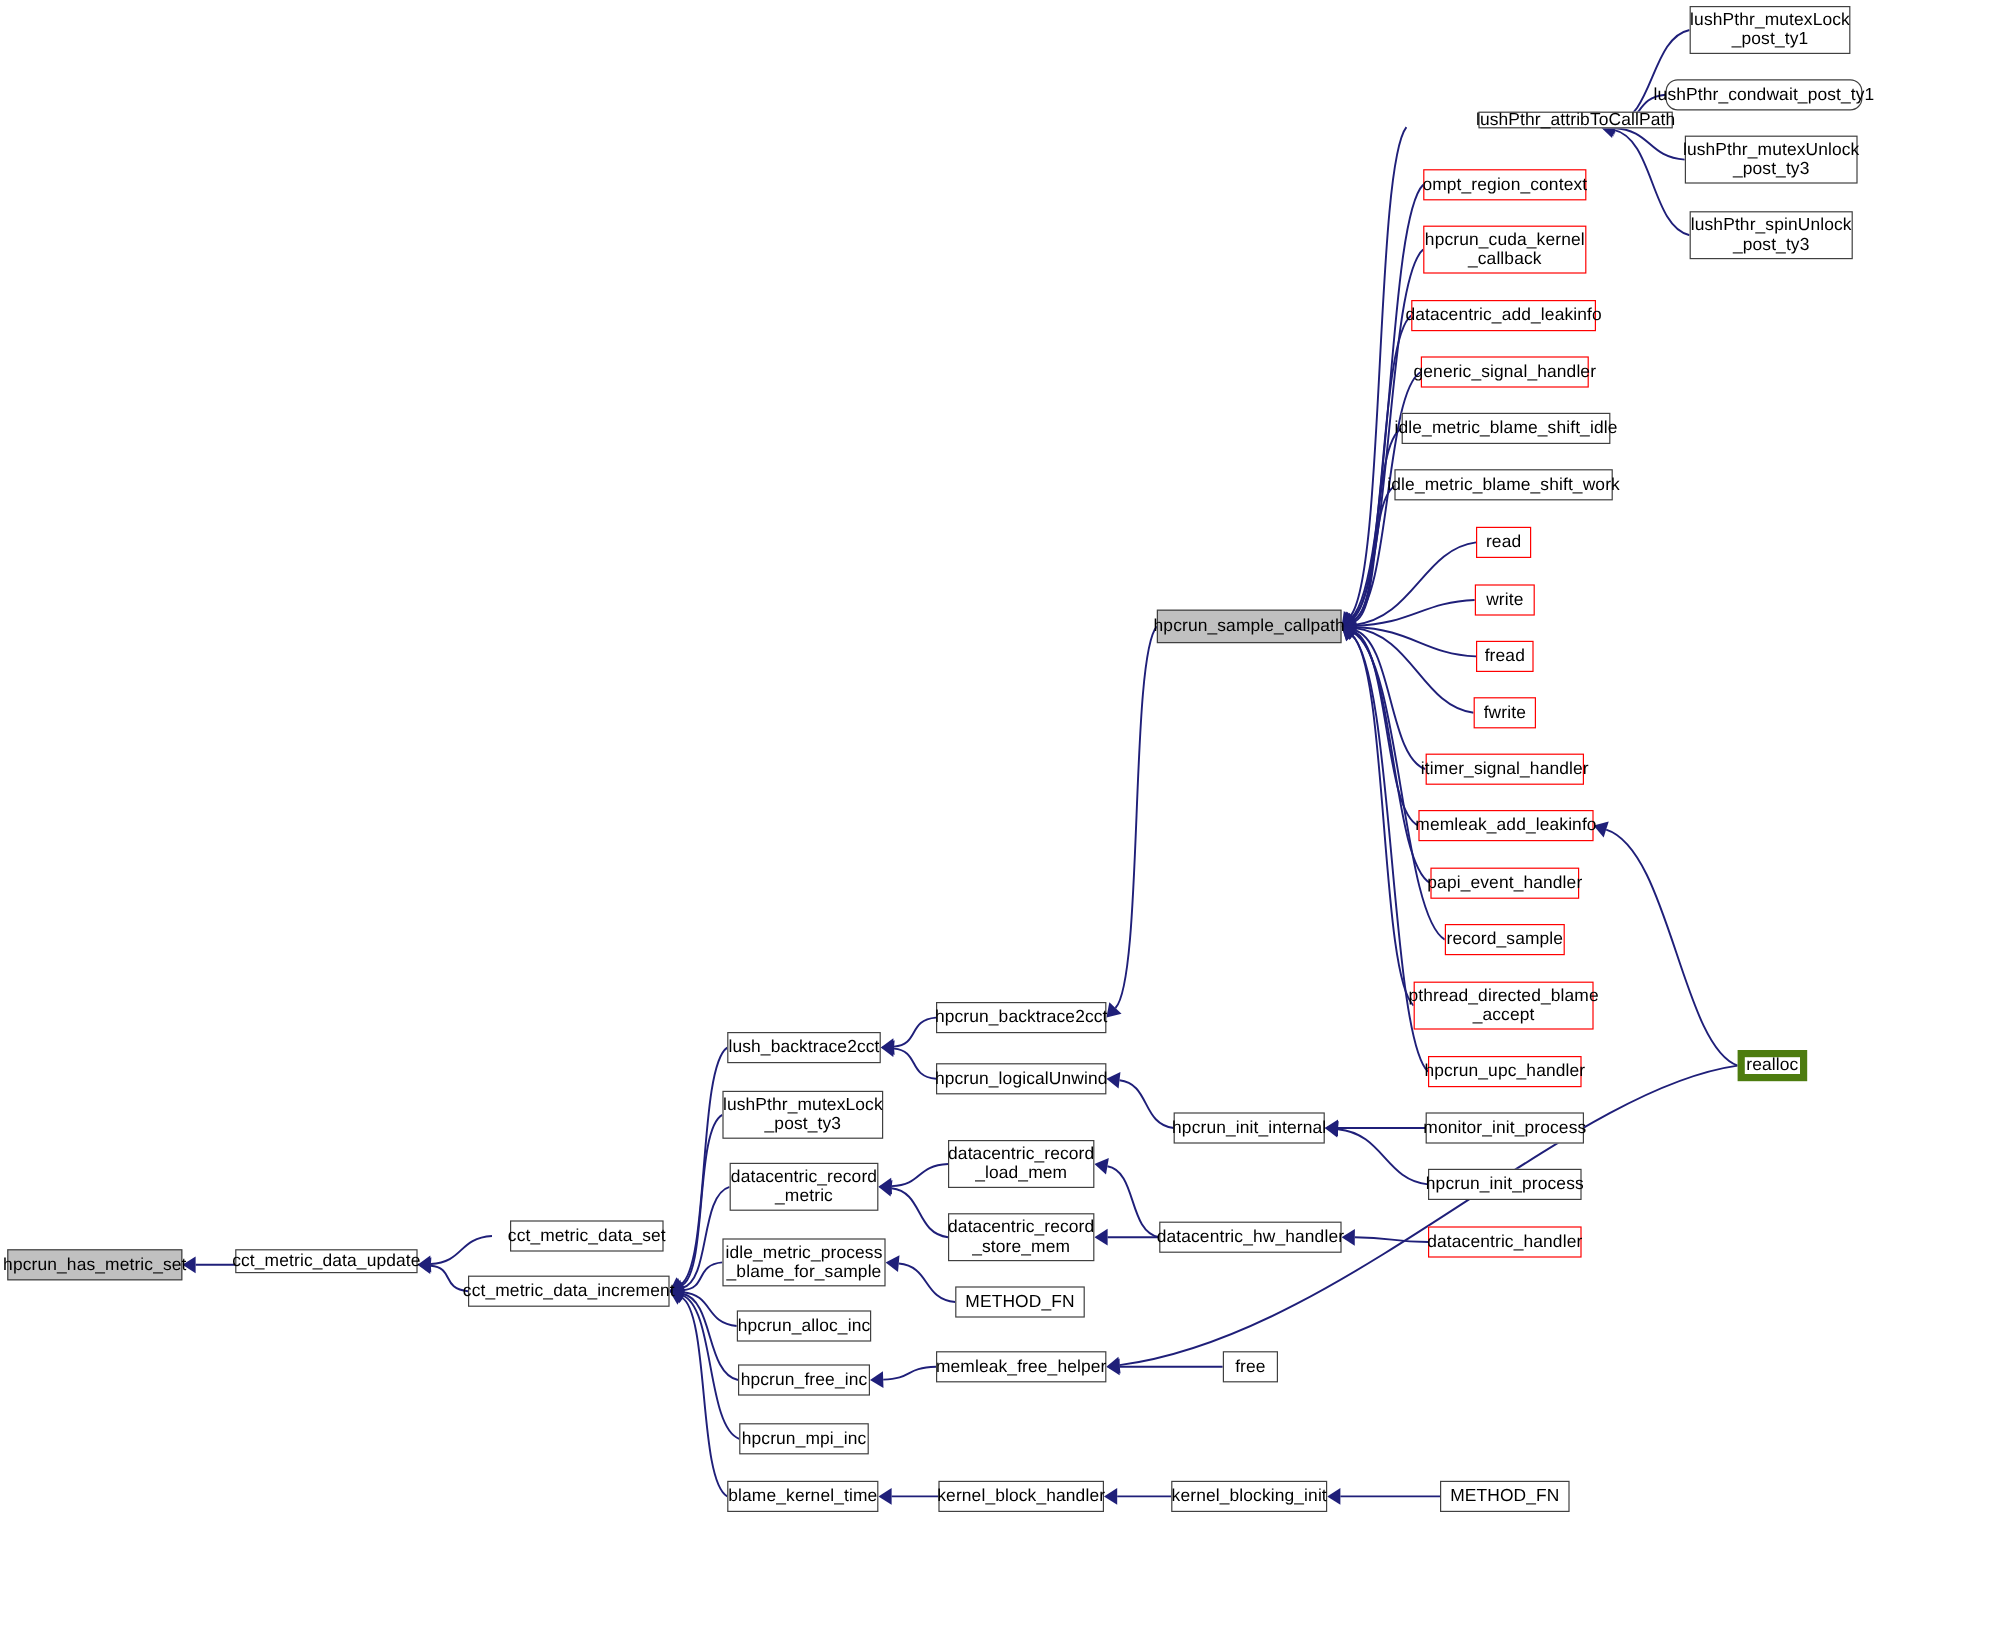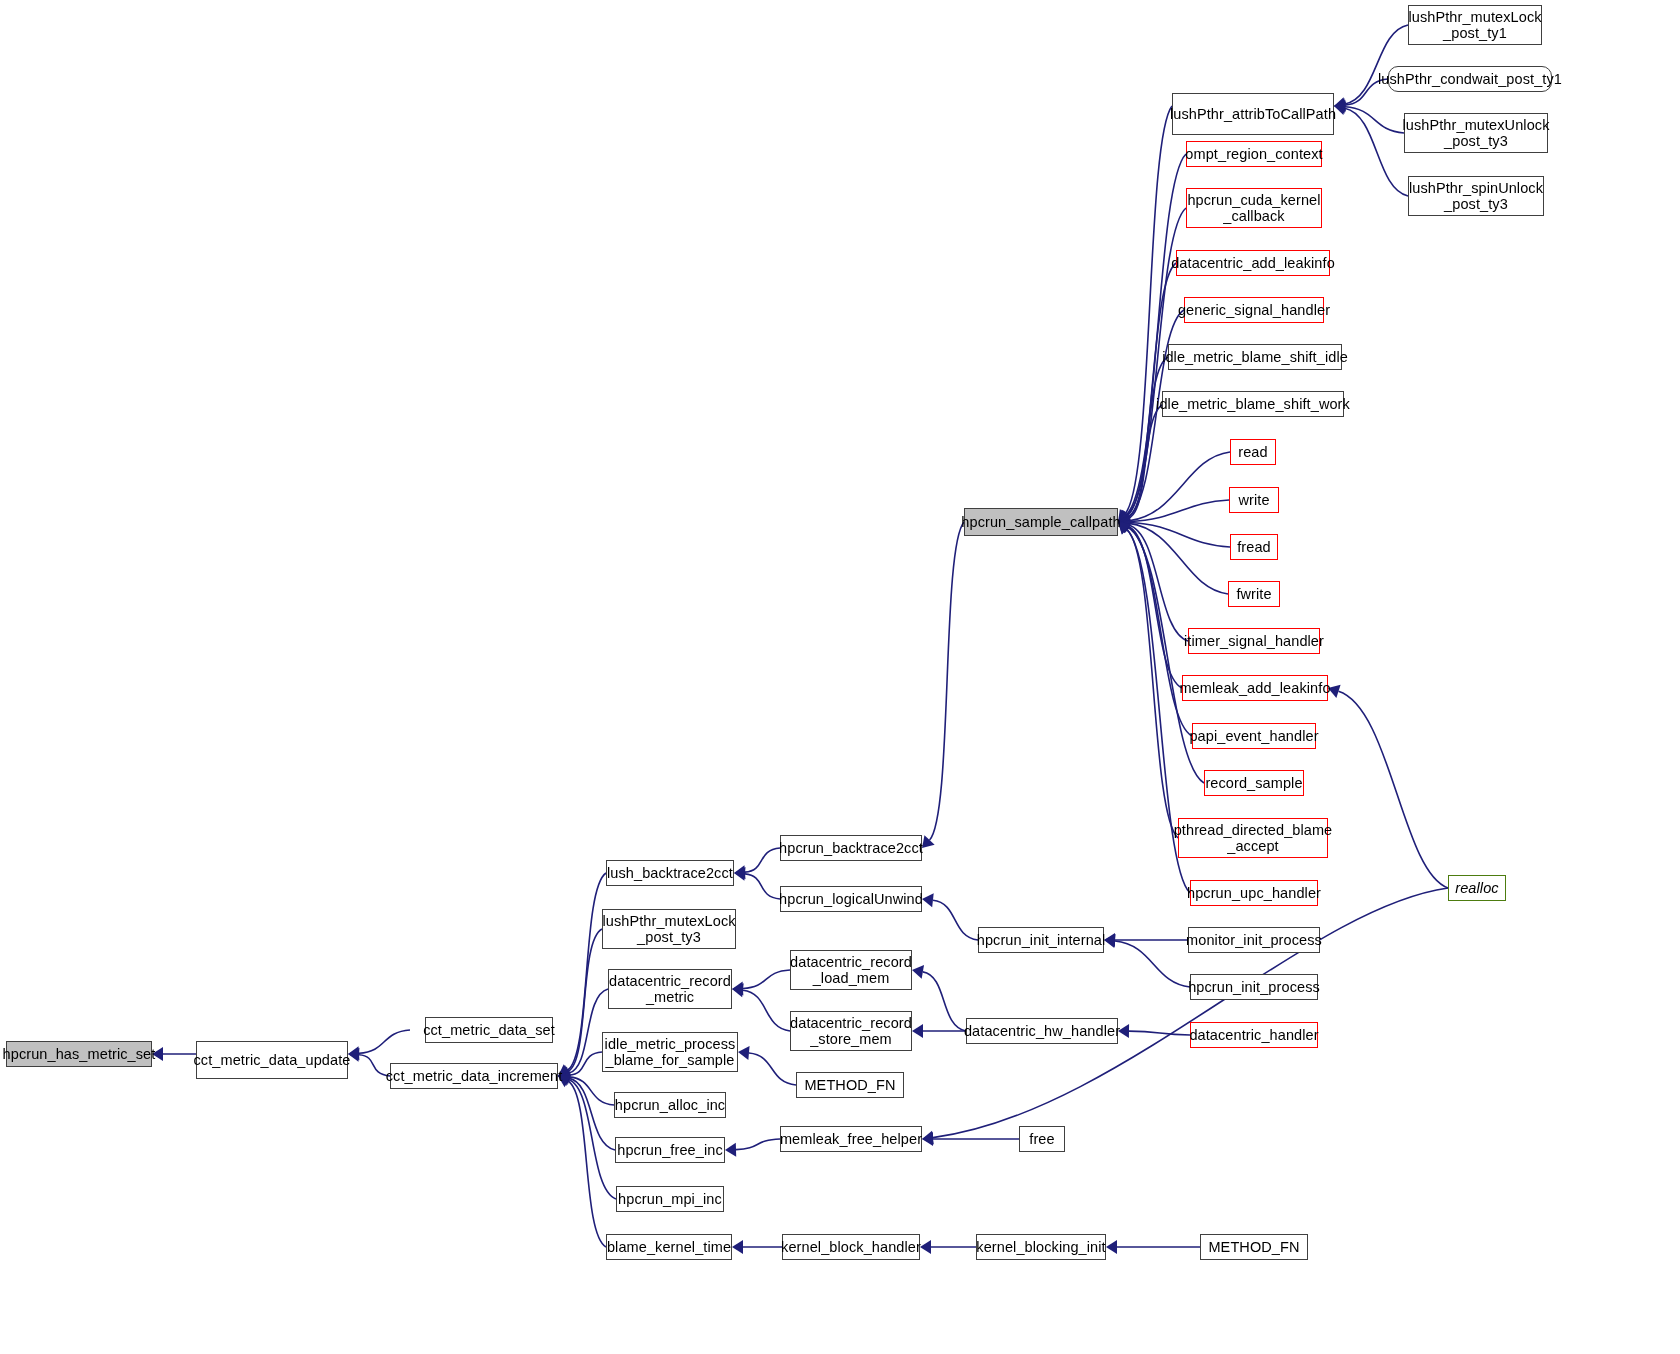--- a/index.html
+++ b/index.html
@@ -4,21 +4,21 @@
 <style>
   html,body{margin:0;padding:0;background:#ffffff;}
   body{font-family:"Liberation Sans", sans-serif;}
   #graph-root{position:relative;width:1680px;height:1354px;overflow:hidden;background:#fff;}
   svg{position:absolute;top:0;left:0;width:1680px;height:1354px;display:block;}
   .nodebox{position:absolute;box-sizing:border-box;display:flex;align-items:center;justify-content:center;
            text-align:center;line-height:1.12;background:#ffffff;border:1px solid #404040;
            font-size:14.5px;color:#000;white-space:pre;letter-spacing:0.1px;}
   .nodebox.red{border:1px solid #ff0000;}
   .nodebox.gray{background:#c0c0c0;border:1px solid #404040;}
-  .nodebox.black{border:1px solid #4d7c0f;font-style:italic;}
+  .nodebox.black{border:6px solid #4d7c0f;}
   .edge{fill:none;stroke:#1f1f79;stroke-width:1.6;}
   .arrow{fill:#1f1f79;stroke:none;}
 </style>
 </head>
 <body>
 
 <div id="graph-root">
   <svg id="edge-layer" viewBox="0 0 1680 1354" preserveAspectRatio="none">
       <path d="M 196 1054 C 172.79 1054, 183.65 1054, 163 1054" class="edge"></path>
       <polygon points="152,1054 163,1047 163,1061" class="arrow"></polygon>
@@ -118,21 +118,21 @@
       <polygon points="1334,106 1344.442001639058,98.19201679241614 1345.4956090116477,112.15231447922874" class="arrow"></polygon>
       <path d="M 1404 133 C 1372.925 130.84, 1376.375 108.7, 1344.9777386817937 106.69946653547711" class="edge"></path>
       <polygon points="1334,106 1345.4228537498245,99.71363282888119 1344.5326236137628,113.68530024207304" class="arrow"></polygon>
       <path d="M 1408 196 C 1375.715 188.8, 1378.025 115, 1344.7771099542856 108.20315706050133" class="edge"></path>
       <polygon points="1334,106 1346.1791189927865,101.34499618050135 1343.3751009157847,115.0613179405013" class="arrow"></polygon>
       <path d="M 1448 888 C 1401.8 872, 1391 708, 1338.48436693859 691.3283704566952" class="edge"></path>
       <polygon points="1328,688 1340.6024208655779,684.6565005866834 1336.3663130116022,698.0002403267071" class="arrow"></polygon>
     </svg>
   <div id="node-layer">
       <div class="nodebox gray" style="left: 6px; top: 1041px; width: 146px; height: 26px;">hpcrun_has_metric_set</div>
-      <div class="nodebox" style="left: 196px; top: 1041px; width: 152px; height: 38px; text-align: right;">cct_metric_data_update</div>
+      <div class="nodebox" style="left: 196px; top: 1041px; width: 152px; height: 20px; text-align: right;">cct_metric_data_update</div>
       <div class="nodebox" style="left: 410px; top: 1017px; width: 128px; height: 26px; margin-left: 15px;">cct_metric_data_set</div>
       <div class="nodebox" style="left: 390px; top: 1063px; width: 168px; height: 26px;">cct_metric_data_increment</div>
       <div class="nodebox" style="left: 606px; top: 860px; width: 128px; height: 26px;">lush_backtrace2cct</div>
       <div class="nodebox" style="left: 602px; top: 909px; width: 134px; height: 40px;">lushPthr_mutexLock
 _post_ty3</div>
       <div class="nodebox" style="left: 608px; top: 969px; width: 124px; height: 40px;">datacentric_record
 _metric</div>
       <div class="nodebox" style="left: 602px; top: 1032px; width: 136px; height: 40px;">idle_metric_process
 _blame_for_sample</div>
       <div class="nodebox" style="left: 614px; top: 1092px; width: 112px; height: 26px;">hpcrun_alloc_inc</div>
@@ -146,21 +146,21 @@
       <div class="nodebox" style="left: 790px; top: 1011px; width: 122px; height: 40px;">datacentric_record
 _store_mem</div>
       <div class="nodebox" style="left: 796px; top: 1072px; width: 108px; height: 26px;">METHOD_FN</div>
       <div class="nodebox" style="left: 780px; top: 1126px; width: 142px; height: 26px;">memleak_free_helper</div>
       <div class="nodebox" style="left: 782px; top: 1234px; width: 138px; height: 26px;">kernel_block_handler</div>
       <div class="nodebox gray" style="left: 964px; top: 508px; width: 154px; height: 28px;">hpcrun_sample_callpath</div>
       <div class="nodebox" style="left: 978px; top: 927px; width: 126px; height: 26px;">hpcrun_init_internal</div>
       <div class="nodebox" style="left: 966px; top: 1018px; width: 152px; height: 26px;">datacentric_hw_handler</div>
       <div class="nodebox" style="left: 1019px; top: 1126px; width: 46px; height: 26px;">free</div>
       <div class="nodebox" style="left: 976px; top: 1234px; width: 130px; height: 26px;">kernel_blocking_init</div>
-      <div class="nodebox" style="left: 1172px; top: 93px; width: 162px; height: 42px;">lushPthr_attribToCallPath</div>
+      <div class="nodebox" style="left: 1232px; top: 93px; width: 162px; height: 14px;">lushPthr_attribToCallPath</div>
       <div class="nodebox red" style="left: 1186px; top: 141px; width: 136px; height: 26px;">ompt_region_context</div>
       <div class="nodebox red" style="left: 1186px; top: 188px; width: 136px; height: 40px;">hpcrun_cuda_kernel
 _callback</div>
       <div class="nodebox red" style="left: 1176px; top: 250px; width: 154px; height: 26px;">datacentric_add_leakinfo</div>
       <div class="nodebox red" style="left: 1184px; top: 297px; width: 140px; height: 26px;">generic_signal_handler</div>
       <div class="nodebox" style="left: 1168px; top: 344px; width: 174px; height: 26px;">idle_metric_blame_shift_idle</div>
       <div class="nodebox" style="left: 1162px; top: 391px; width: 182px; height: 26px;">idle_metric_blame_shift_work</div>
       <div class="nodebox red" style="left: 1230px; top: 439px; width: 46px; height: 26px;">read</div>
       <div class="nodebox red" style="left: 1229px; top: 487px; width: 50px; height: 26px;">write</div>
       <div class="nodebox red" style="left: 1230px; top: 534px; width: 48px; height: 26px;">fread</div>

